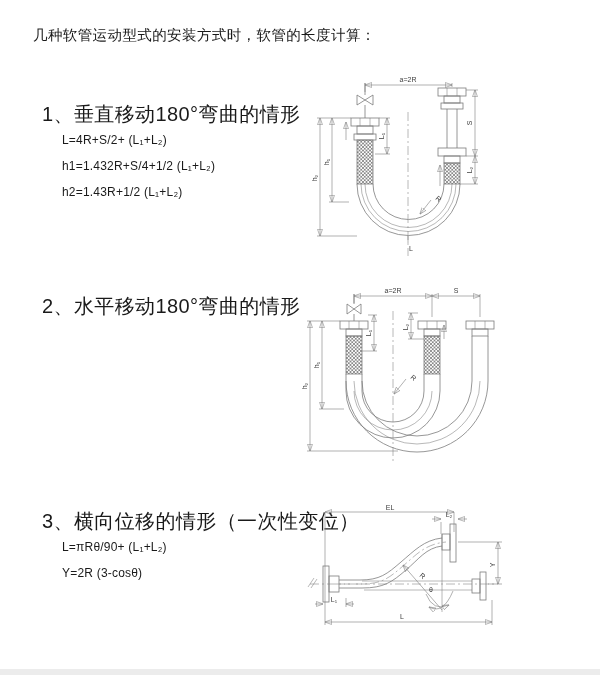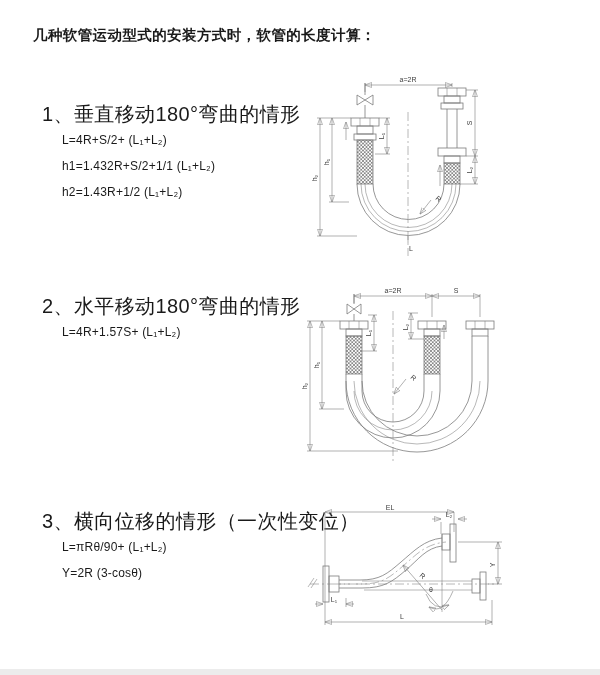--- a/index.html
+++ b/index.html
@@ -1,21 +1,21 @@
 <!DOCTYPE html>
 <html><head>
 <meta charset="utf-8">
 <style>
   html,body{margin:0;padding:0}
   body{
     width:600px;height:675px;position:relative;overflow:hidden;
     background:#ffffff;color:#1a1a1a;
     font-family:"Liberation Sans","DejaVu Sans",sans-serif;
   }
-  .title{position:absolute;left:33px;top:26px;font-size:14.5px;font-weight:700;letter-spacing:.4px}
+  .title{position:absolute;left:33px;top:26px;font-size:14.5px;font-weight:400;letter-spacing:.4px}
   .sec{position:absolute;left:42px}
   #sec1{top:106px}#sec2{top:298px}#sec3{top:513px}
   .sec .h{font-size:20px;letter-spacing:.4px;margin:0 0 9px 0;line-height:17px}
   .sec .f{font-size:12px;letter-spacing:.2px;margin:0 0 9px 20px;line-height:17px}
   .dwg{position:absolute}
   #d1{left:300px;top:70px;width:240px;height:192px}
   #d2{left:298px;top:281px;width:255px;height:185px}
   #d3{left:302px;top:500px;width:270px;height:138px}
   .dwg path,.dwg rect,.dwg line{stroke:#7c7c7c;fill:none;stroke-width:.8}
   .dwg .dim{stroke-width:.6}
@@ -25,27 +25,26 @@
   .bottom-edge{position:absolute;left:0;bottom:0;width:600px;height:6px;background:#ececec}
 </style>
 </head>
 <body>
 
 <div class="title">几种软管运动型式的安装方式时，软管的长度计算：</div>
 
 <div class="sec" id="sec1">
   <div class="h">1、垂直移动180°弯曲的情形</div>
   <div class="f">L=4R+S/2+ (L₁+L₂)</div>
-  <div class="f">h1=1.432R+S/2+1/1 (L₁+L₂)</div>
+  <div class="f">h1=1.432R+S/4+1/2 (L₁+L₂)</div>
   <div class="f">h2=1.43R+1/2 (L₁+L₂)</div>
 </div>
 
 <div class="sec" id="sec2">
   <div class="h">2、水平移动180°弯曲的情形</div>
-  <div class="f">L=4R+1.57S+ (L₁+L₂)</div>
 </div>
 
 <div class="sec" id="sec3">
   <div class="h">3、横向位移的情形（一次性变位）</div>
   <div class="f">L=πRθ/90+ (L₁+L₂)</div>
   <div class="f">Y=2R (3-cosθ)</div>
 </div>
 
 <div class="dwg" id="d1">
 <svg viewBox="0 0 240 192" width="240" height="192">

